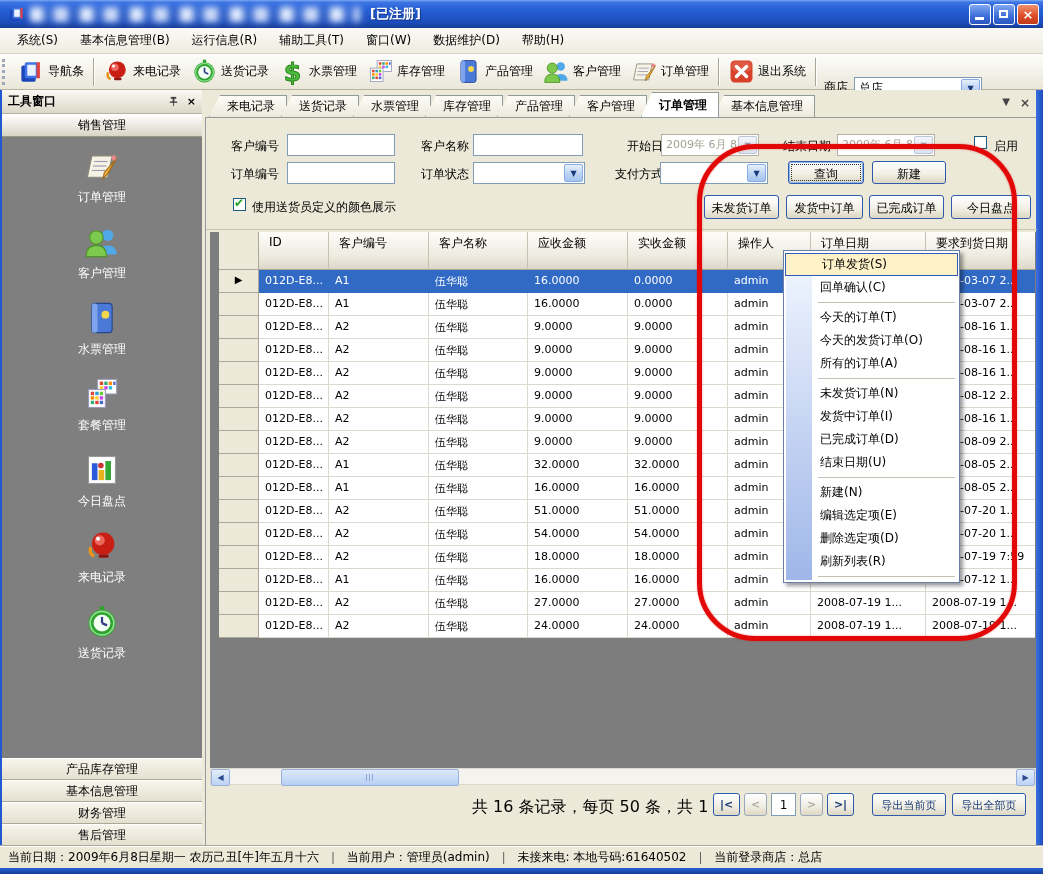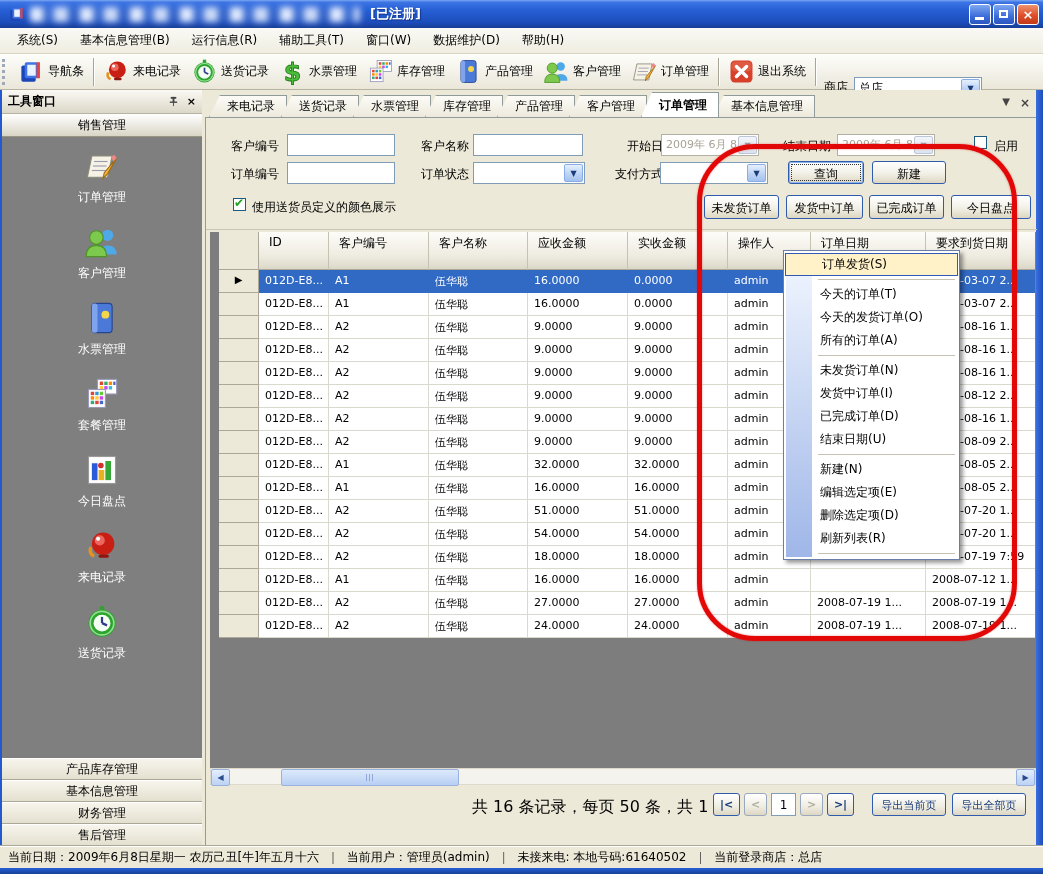--- a/index.html
+++ b/index.html
@@ -697,20 +697,21 @@
     <span class="pg-page" style="left:561px;">1</span>
     <span class="pg-btn disabled" style="left:590px;width:23px;">&gt;</span>
     <span class="pg-btn" style="left:617px;width:27px;">&gt;|</span>
     <span class="pg-btn" style="left:662px;width:74px;font-weight:normal;">导出当前页</span>
     <span class="pg-btn" style="left:742px;width:74px;font-weight:normal;">导出全部页</span>
   </div>
 
   <div class="ctxmenu" id="ctxmenu">
     <div class="ctx-strip"></div>
   <div class="ctx-item hl">订单发货(S)</div>
+      <div class="ctx-item">回单确认(C)</div>
       <div class="ctx-sep"></div>
       <div class="ctx-item">今天的订单(T)</div>
       <div class="ctx-item">今天的发货订单(O)</div>
       <div class="ctx-item">所有的订单(A)</div>
       <div class="ctx-sep"></div>
       <div class="ctx-item">未发货订单(N)</div>
       <div class="ctx-item">发货中订单(I)</div>
       <div class="ctx-item">已完成订单(D)</div>
       <div class="ctx-item">结束日期(U)</div>
       <div class="ctx-sep"></div>

